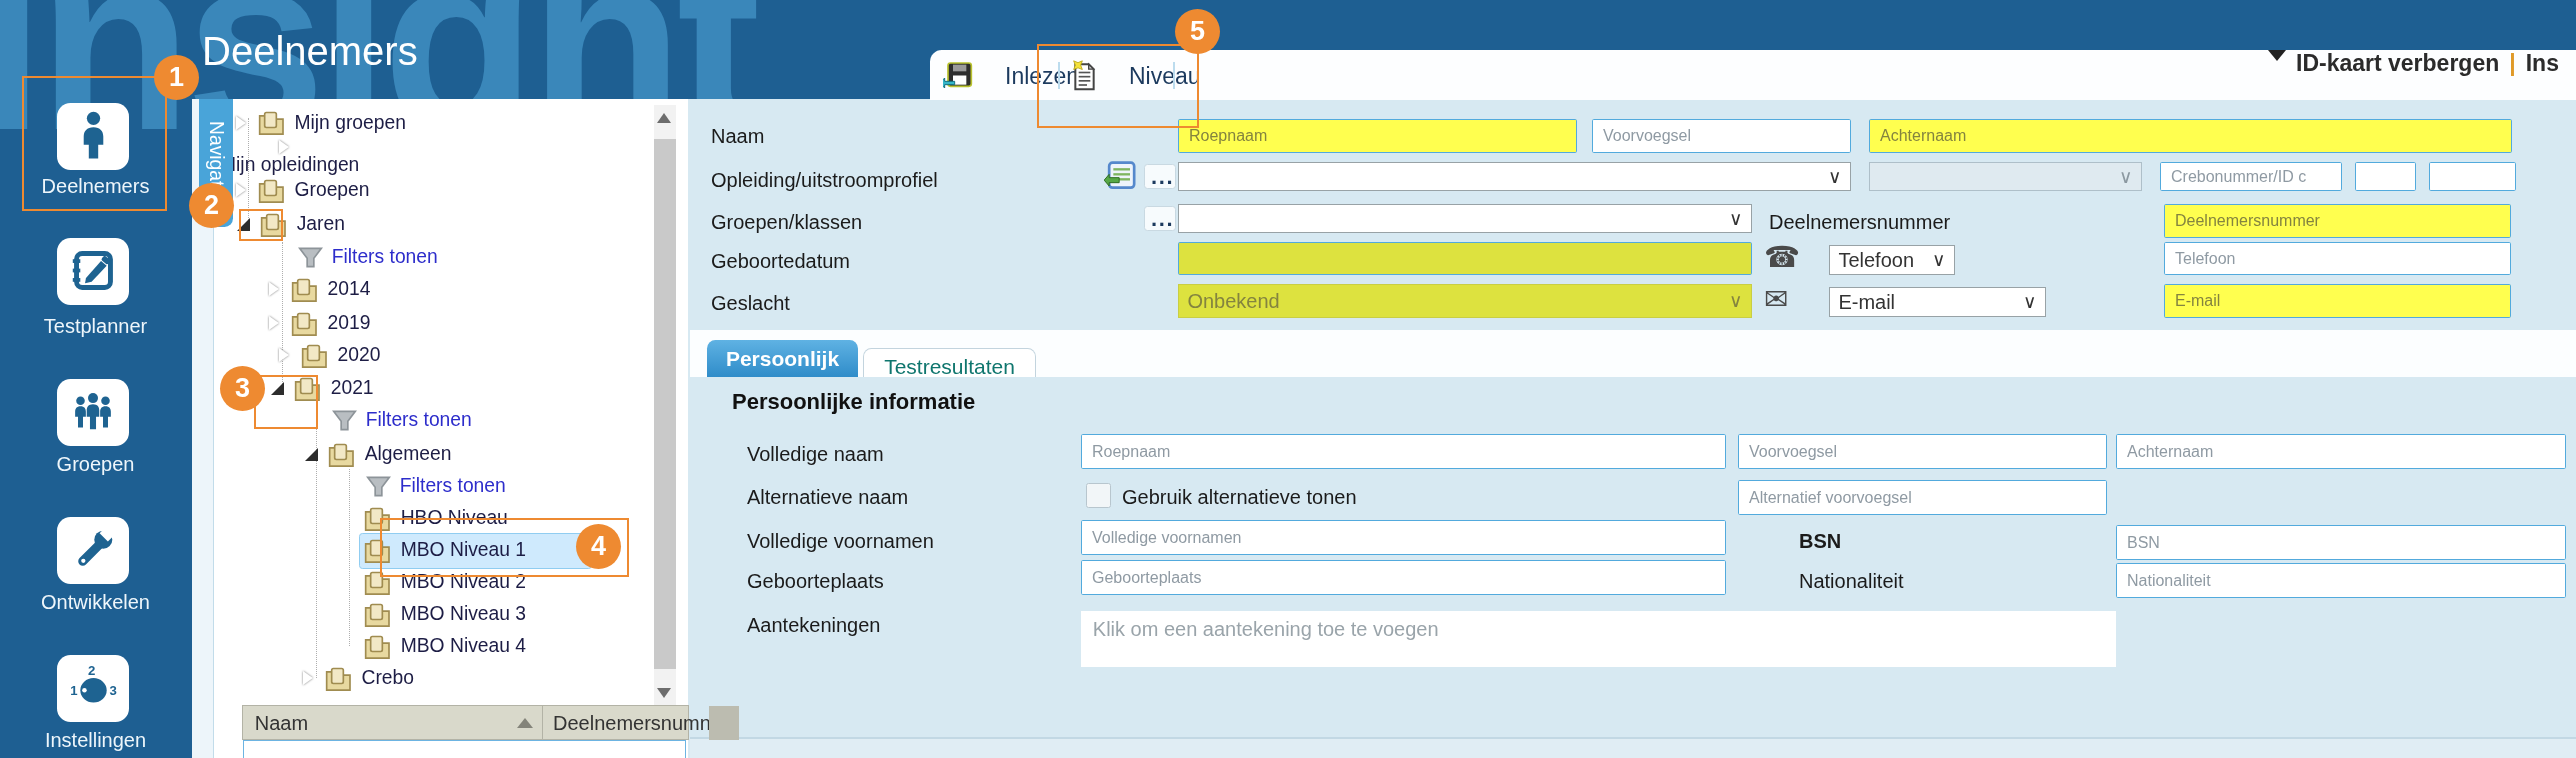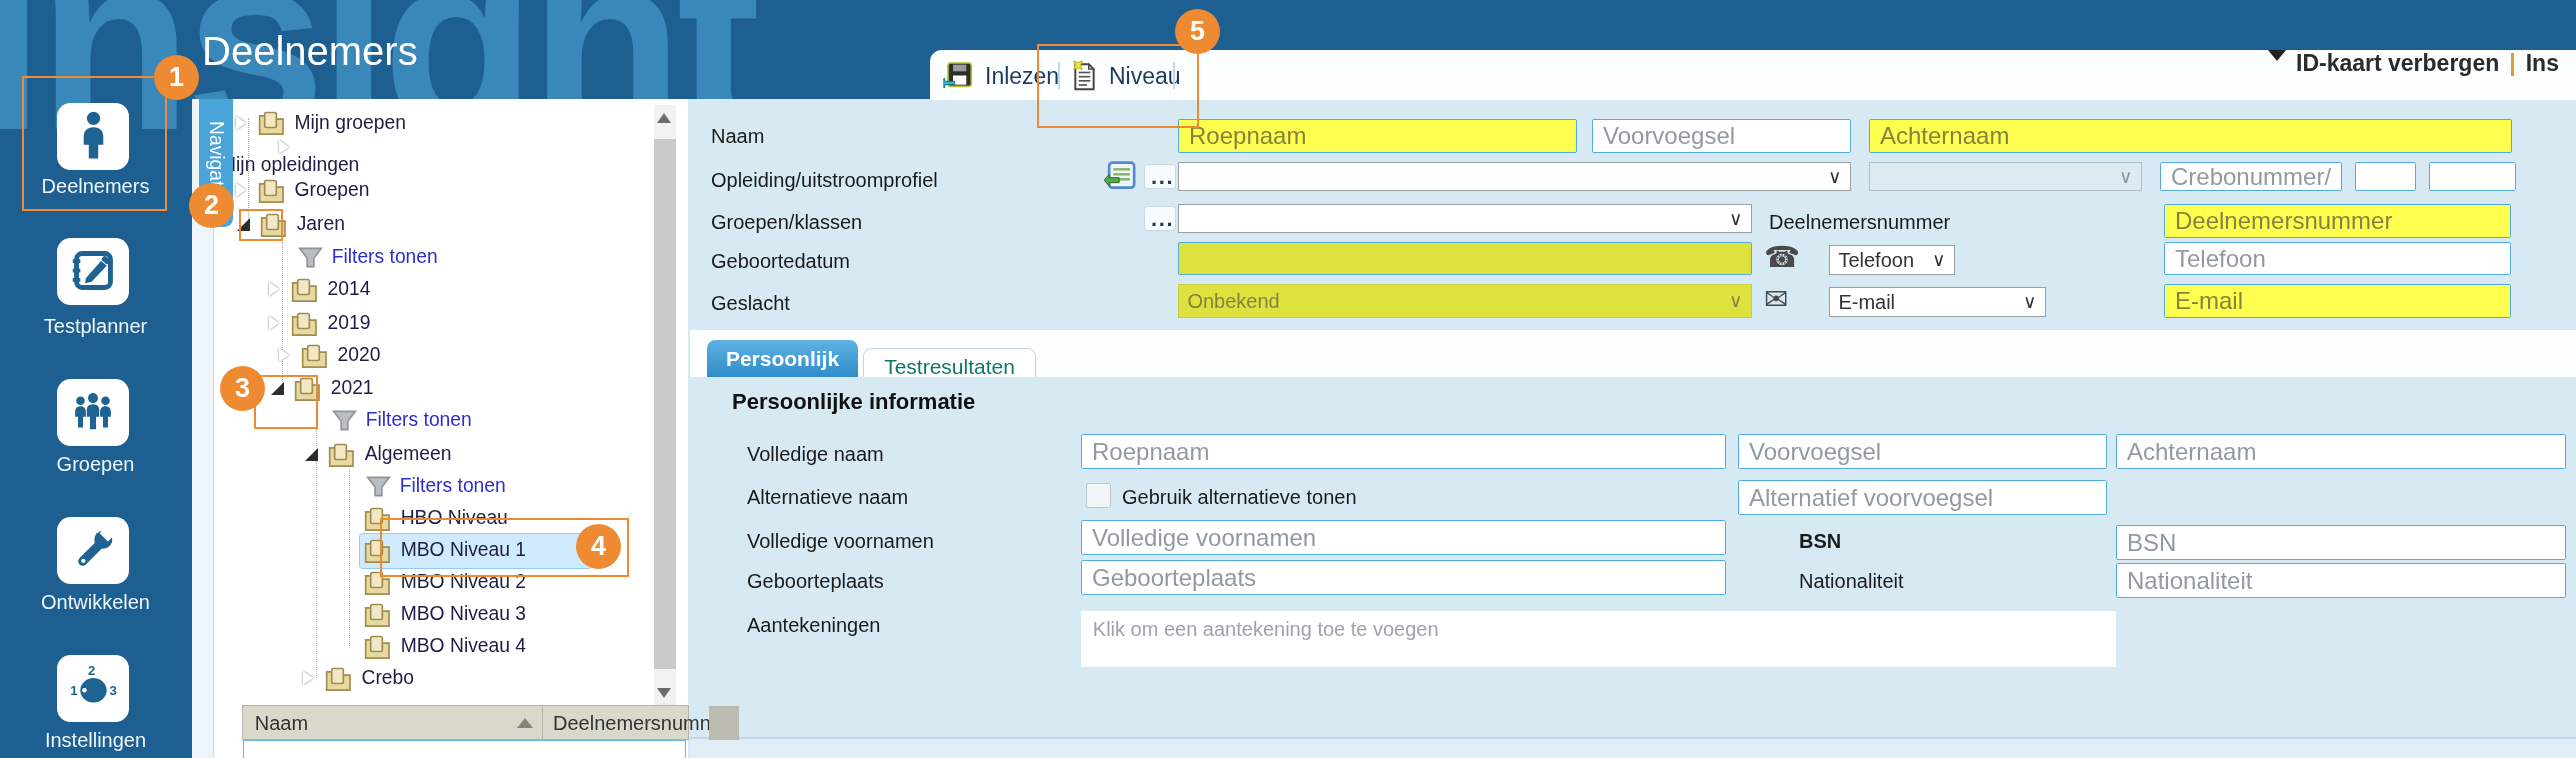--- a/index.html
+++ b/index.html
@@ -10,33 +10,33 @@
   #watermark{left:-25px;top:-103px;font-size:252px;font-weight:bold;color:#3a87ba;
              letter-spacing:-6.7px;z-index:1;white-space:nowrap;}
   #page-title{left:202px;top:29px;font-size:40px;color:#ffffff;z-index:2;}
   
   .side-icon{left:57px;width:72px;height:67px;background:#fff;border-radius:13.5px;z-index:3;
              display:flex;align-items:center;justify-content:center;}
   .side-label{left:0;width:191px;text-align:center;font-size:20px;color:#eef6fb;z-index:3;}
   
   #toolbar{left:930px;top:50px;width:1646px;height:50px;background:#fdfeff;
            border-radius:11.8px 0 0 0;z-index:4;}
-  .tb-label{font-size:23px;color:#1c3a5e;top:11.8px;}
+  .tb-label{font-size:23px;color:#1c3a5e;top:11.8px;margin-left:20px;}
   .tb-sep{top:11.8px;width:1.7px;height:27px;background:#bcdcee;}
   #idcard{left:1338px;top:0;height:50px;display:flex;gap:10px;z-index:5;}
   .idcard-text{font-size:23px;font-weight:bold;color:#2b2b2b;white-space:nowrap;}
   .idcard-sep{font-size:23px;font-weight:bold;color:#e09a28;}
   .tri-down{width:0;height:0;border-left:9.3px solid transparent;border-right:9.3px solid transparent;
             border-top:11.8px solid #222;}
   
   #right-bg{left:688px;top:99px;width:1888px;height:660px;background:#d7e9f2;z-index:2;}
   #form-panel{left:690px;top:105px;width:1886px;height:225px;background:#d7e9f2;z-index:3;}
   .flabel{font-size:20px;color:#1b1b1b;white-space:nowrap;}
   .inp{box-sizing:border-box;border:1.7px solid #52aadd;border-radius:1.7px;background:#fff;
-       font-size:24px;padding:0 10px;color:#333;font-family:"Liberation Sans",sans-serif;outline:none;}
+       font-size:16px;padding:0 10px;color:#333;font-family:"Liberation Sans",sans-serif;outline:none;}
   .inp::placeholder{color:#8f9aa3;opacity:1;}
   .inp.yellow{background:#ffff4f;}
   .inp.yellow::placeholder{color:#84843f;}
   .inp.ygreen{background:#dde23f;}
   .combo{box-sizing:border-box;border:1.7px solid #98a2a6;background:#fff;display:flex;
          align-items:center;justify-content:space-between;padding:0 8.4px;font-size:20px;color:#333;}
   .combo.disabled{background:#dfeaf0;border-color:#aebfc9;color:#8b98a0;}
   .combo.ygreen{background:#dde23f;border-color:#c9ce44;color:#84843f;}
   .chev{font-size:18.5px;color:#333;}
   .dots-btn{box-sizing:border-box;background:#f7fbfd;border:0.8px solid #c9d9e2;border-radius:3.4px;

